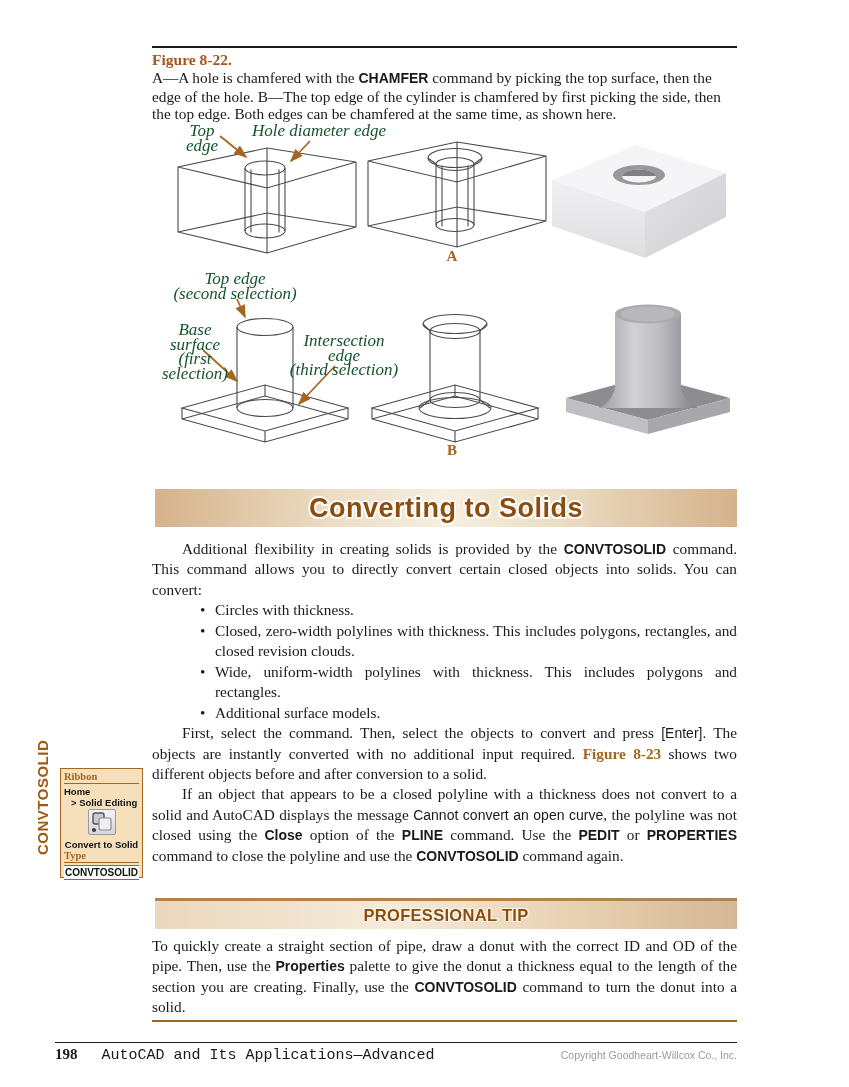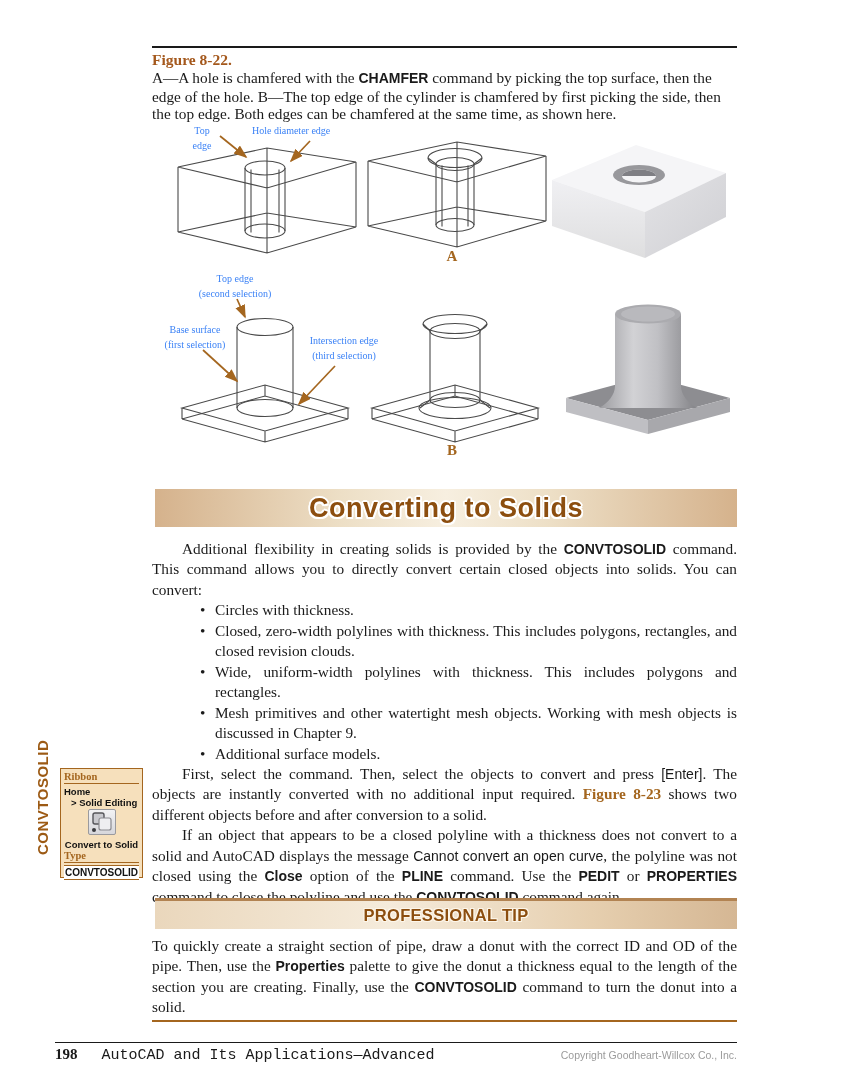--- a/index.html
+++ b/index.html
@@ -11,21 +11,21 @@
   .rule-top{left:152px;top:46px;width:585px;height:0;border-top:2.5px solid #1a1a1a;}
   .rule-tip-bottom{left:152px;top:1020px;width:585px;height:0;border-top:2px solid #A4661F;}
   .rule-footer{left:55px;top:1042px;width:682px;height:0;border-top:1.5px solid #1a1a1a;}
 
   
   .fig-title{left:152px;top:51px;width:585px;font-size:15.5px;font-weight:bold;color:#A4581C;}
   .fig-caption{left:152px;top:69px;width:585px;font-size:15.3px;line-height:17.6px;text-align:left;}
 
   
   .figure-area{left:150px;top:120px;width:592px;height:352px;}
-  .fig-label{position:absolute;font-size:10px;line-height:14.5px;color:#3b82f6;}
+  .fig-label{position:absolute;font-size:17px;line-height:14.5px;color:#14532d;font-style:italic;}
   .fig-letter{position:absolute;font-size:15px;font-weight:bold;color:#A4661F;text-align:center;width:20px;}
 
   
   .heading-band{left:155px;top:489px;width:582px;height:38px;
     background:linear-gradient(90deg,#D5B28C 0%,#EDDFC6 32%,#F7EFE0 50%,#EDDFC6 68%,#D5B28C 100%);
     display:flex;align-items:center;justify-content:center;text-align:center;}
   .heading-band span{font-family:"Liberation Sans",sans-serif;font-weight:bold;font-size:27px;
     letter-spacing:0.5px;color:#8C4E0F;
     text-shadow:-1.5px -1.5px 0 #fff,1.5px -1.5px 0 #fff,-1.5px 1.5px 0 #fff,1.5px 1.5px 0 #fff,
                 0 -1.8px 0 #fff,0 1.8px 0 #fff,-1.8px 0 0 #fff,1.8px 0 0 #fff;}
@@ -192,21 +192,20 @@
   <div class="abs heading-band">
     <span>Converting to Solids</span>
   </div>
 
   <div class="abs main-text">
     <p><span>Additional flexibility in creating solids is provided by the </span><span class="seg-cmd">CONVTOSOLID</span><span> command. This command allows you to directly convert certain closed objects into solids. You can convert:</span></p>
     <ul>
       <li><span>Circles with thickness.</span></li>
       <li><span>Closed, zero-width polylines with thickness. This includes polygons, rectangles, and closed revision clouds.</span></li>
       <li><span>Wide, uniform-width polylines with thickness. This includes polygons and rectangles.</span></li>
-      <li><span>Mesh primitives and other watertight mesh objects. Working with mesh objects is discussed in Chapter 9.</span></li>
       <li><span>Additional surface models.</span></li>
     </ul>
     <p><span>First, select the command. Then, select the objects to convert and press </span><span class="seg-key">[Enter]</span><span>. The objects are instantly converted with no additional input required. </span><span class="seg-fig">Figure 8-23</span><span> shows two different objects before and after conversion to a solid.</span></p>
     <p><span>If an object that appears to be a closed polyline with a thickness does not convert to a solid and AutoCAD displays the message </span><span class="seg-key">Cannot convert an open curve</span><span>, the polyline was not closed using the </span><span class="seg-cmd">Close</span><span> option of the </span><span class="seg-cmd">PLINE</span><span> command. Use the </span><span class="seg-cmd">PEDIT</span><span> or </span><span class="seg-cmd">PROPERTIES</span><span> command to close the polyline and use the </span><span class="seg-cmd">CONVTOSOLID</span><span> command again.</span></p>
   </div>
 
   <div class="abs sidebar-rotated">CONVTOSOLID</div>
   <div class="abs ribbon-box">
     <div class="rb-sec">Ribbon</div>
     <div class="rb-rule"></div>

